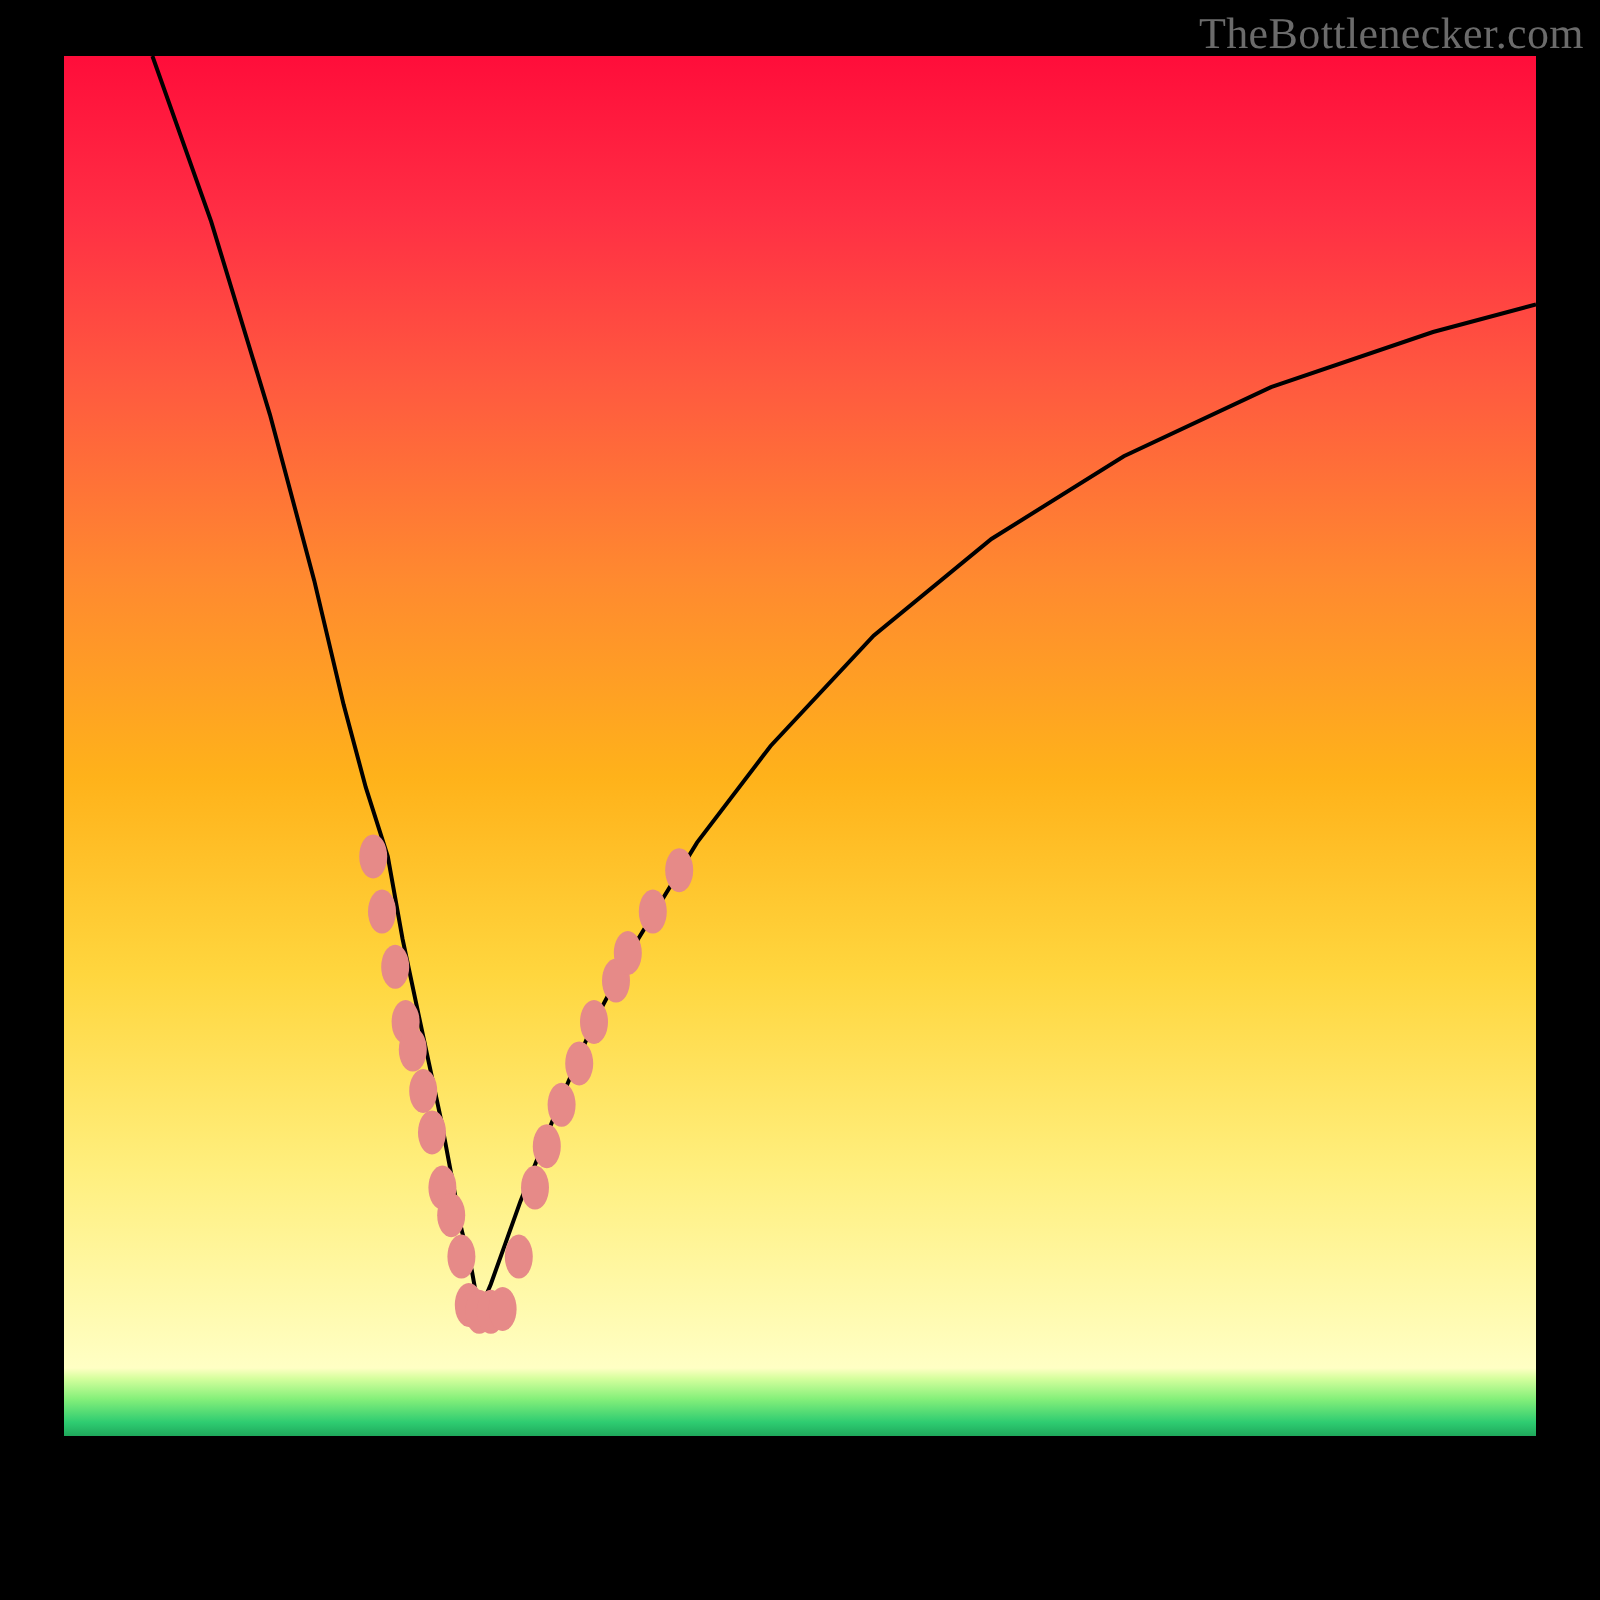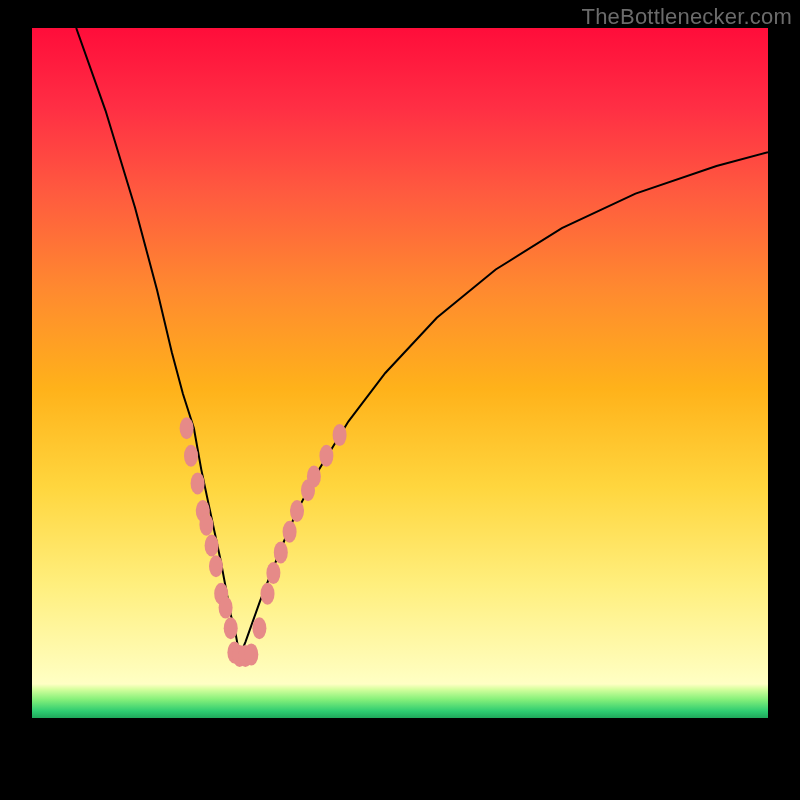--- a/index.html
+++ b/index.html
@@ -11,20 +11,21 @@
     overflow: hidden;
     font-family: Arial, Helvetica, sans-serif;
   }
   .frame {
     position: absolute;
     left: 0;
     top: 0;
     width: 800px;
     height: 800px;
     background: #000;
+    font-family: Liberation Serif, serif;
   }
   .plot {
     position: absolute;
     left: 32px;
     top: 28px;
     width: 736px;
     height: 744px;
     overflow: hidden;
   }
   

